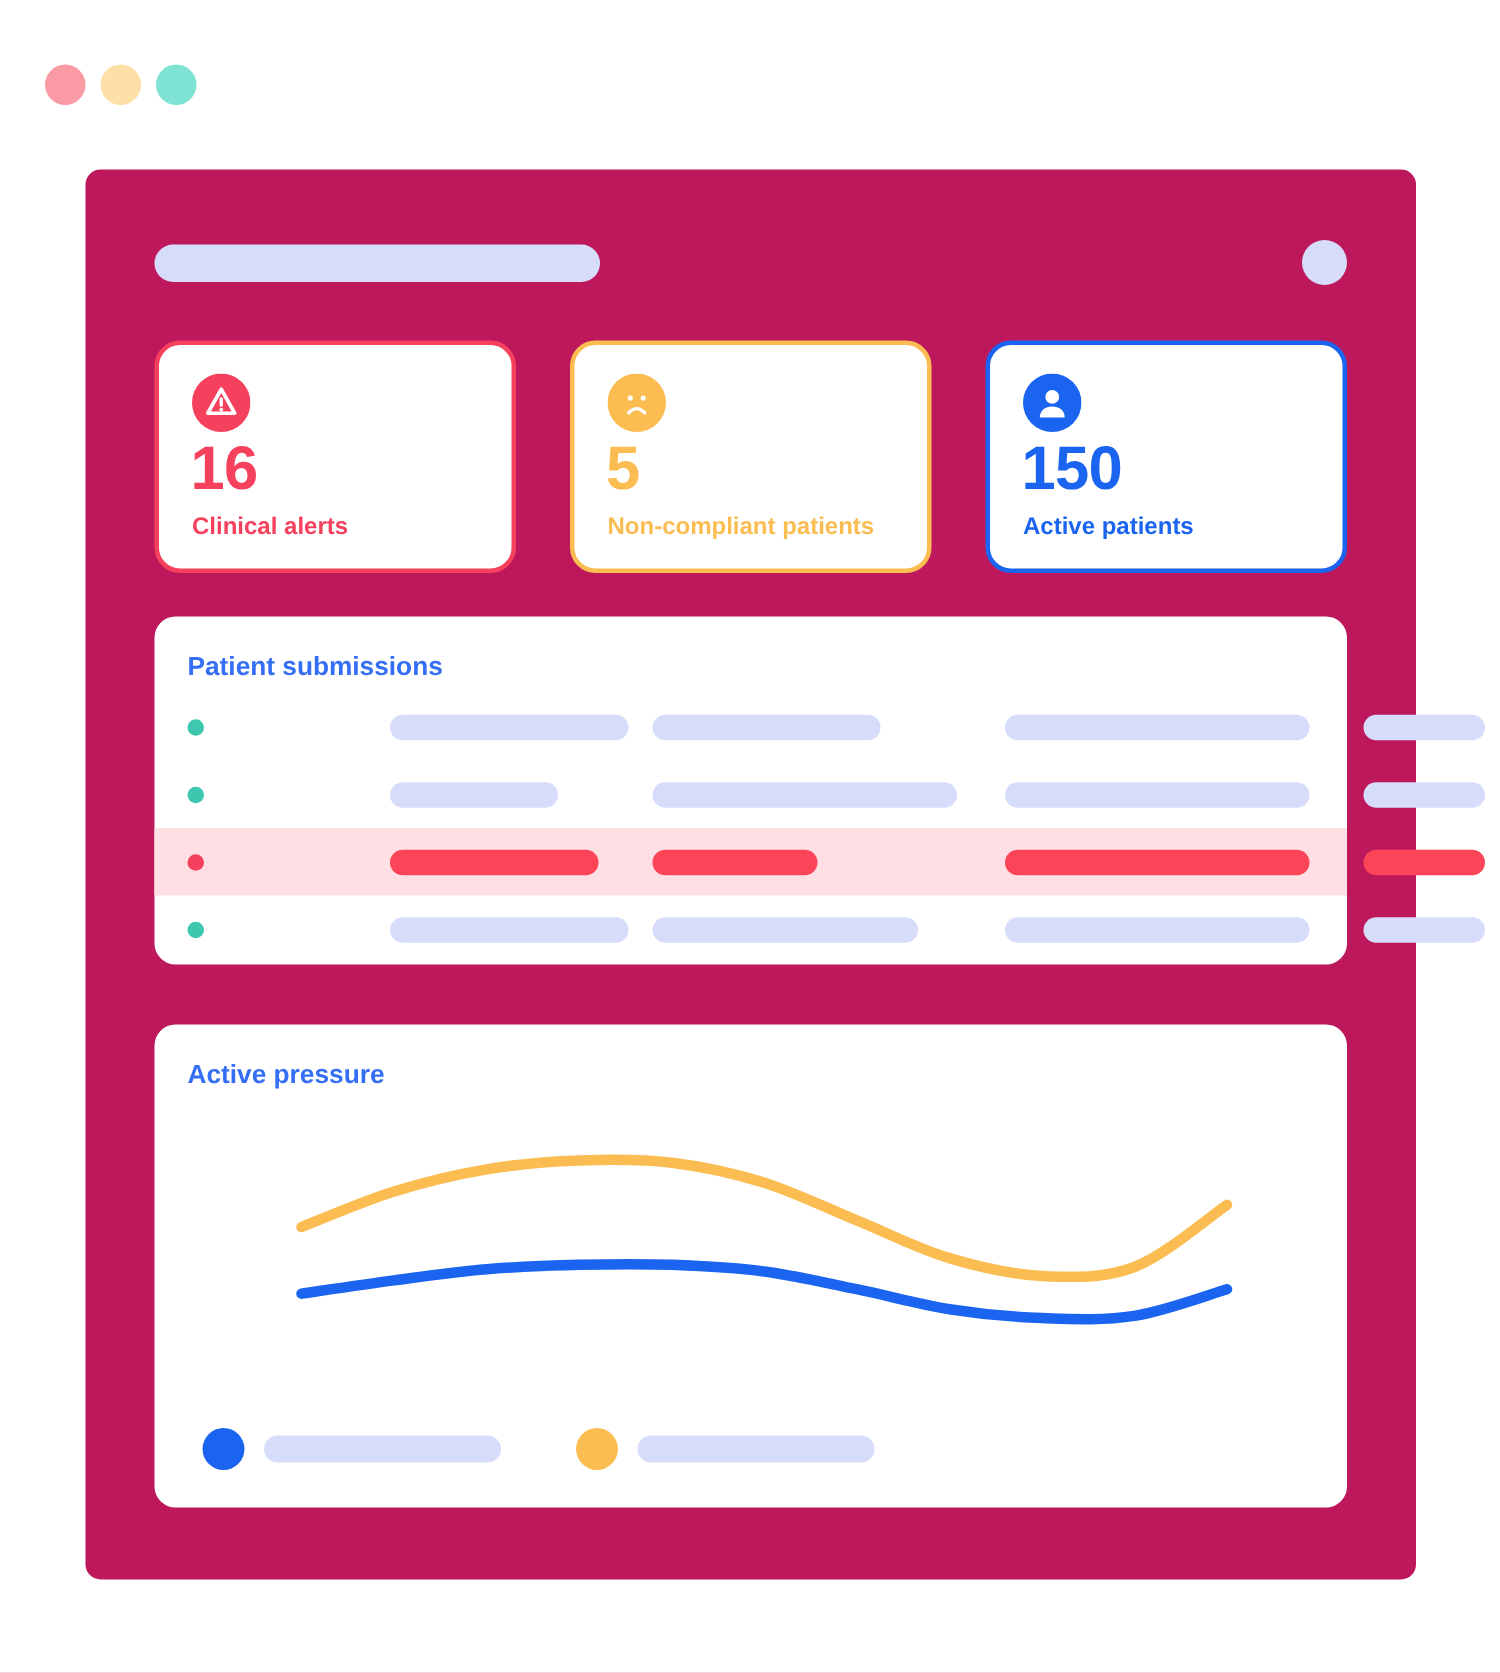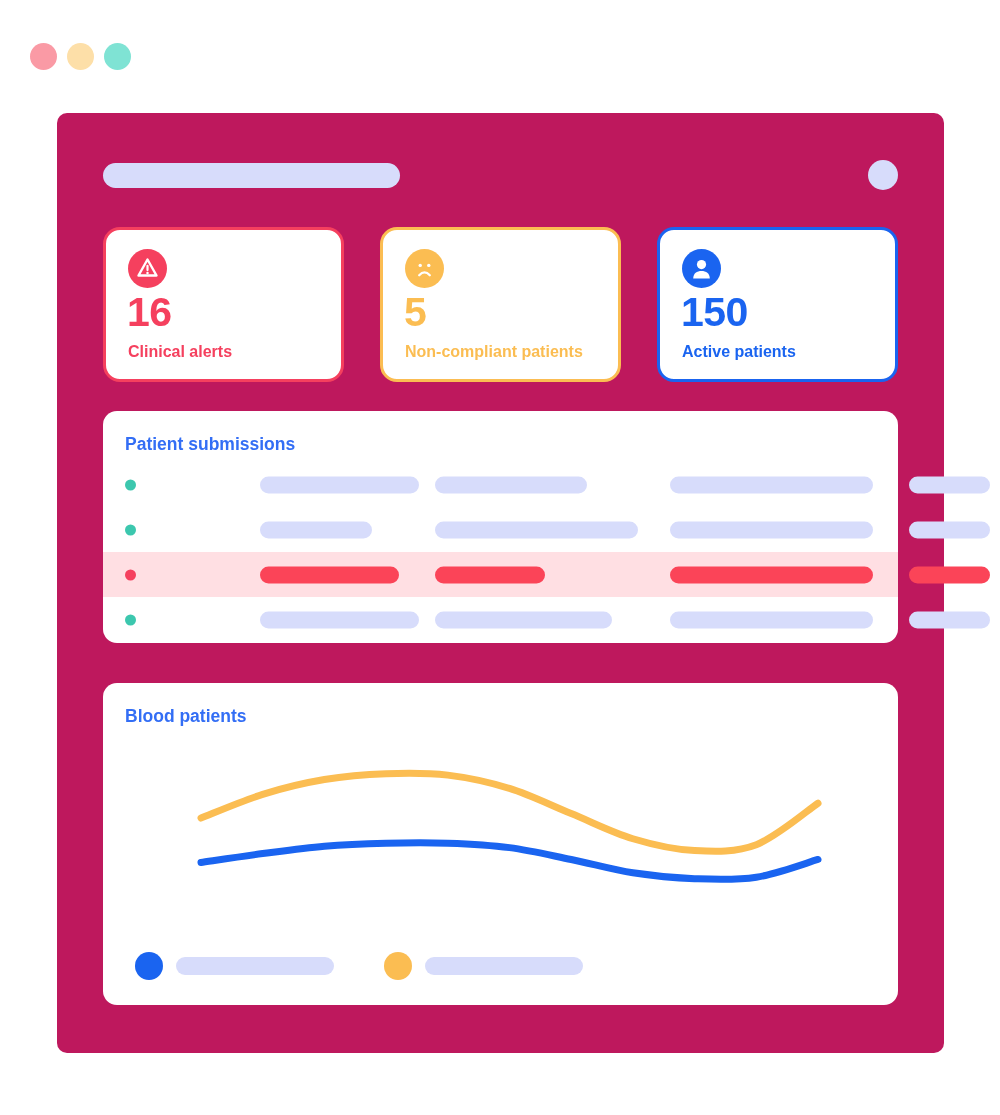--- a/index.html
+++ b/index.html
@@ -316,21 +316,21 @@
               <span class="row-dot" style="background: rgb(60, 199, 174);"></span>
               <span class="cell-bar" style="left: 157px; width: 159px; background: rgb(215, 220, 251);"></span>
               <span class="cell-bar" style="left: 332px; width: 177px; background: rgb(215, 220, 251);"></span>
               <span class="cell-bar" style="left: 567px; width: 203px; background: rgb(215, 220, 251);"></span>
               <span class="cell-bar" style="left: 806px; width: 81px; background: rgb(215, 220, 251);"></span>
             </div>
           </div>
       </div>
 
       <div class="card" id="bp-card">
-        <div class="card-title" style="color: rgb(51, 110, 245);">Blood patients</div>
+        <div class="card-title" style="color: rgb(51, 110, 245);">Active pressure</div>
 
         <div class="chart-area">
           <svg id="bp-svg" viewBox="0 0 795 205" preserveAspectRatio="none">
               <path d="M 98.00 83.04 C 108.28 79.09, 139.13 65.77, 159.70 59.36 C 180.27 52.95, 200.83 48.01, 221.40 44.56 C 241.97 41.11, 262.53 39.38, 283.10 38.64 C 303.67 37.90, 324.23 37.65, 344.80 40.12 C 365.37 42.59, 385.93 47.03, 406.50 53.44 C 427.07 59.85, 447.63 70.21, 468.20 78.60 C 488.77 86.99, 509.33 97.59, 529.90 103.76 C 550.47 109.93, 571.03 114.61, 591.60 115.60 C 612.17 116.59, 632.73 117.57, 653.30 109.68 C 673.87 101.79, 704.72 75.15, 715.00 68.24" fill="none" stroke="#fbbd52" stroke-width="7" stroke-linecap="round" stroke-linejoin="round"></path>
               <path d="M 98.00 127.44 C 108.28 125.96, 139.13 121.27, 159.70 118.56 C 180.27 115.85, 200.83 112.89, 221.40 111.16 C 241.97 109.43, 262.53 108.69, 283.10 108.20 C 303.67 107.71, 324.23 107.46, 344.80 108.20 C 365.37 108.94, 385.93 109.93, 406.50 112.64 C 427.07 115.35, 447.63 120.29, 468.20 124.48 C 488.77 128.67, 509.33 134.59, 529.90 137.80 C 550.47 141.01, 571.03 142.98, 591.60 143.72 C 612.17 144.46, 632.73 145.45, 653.30 142.24 C 673.87 139.03, 704.72 127.44, 715.00 124.48" fill="none" stroke="#1a64f0" stroke-width="7" stroke-linecap="round" stroke-linejoin="round"></path>
             </svg>
         </div>
 
         <div class="legend" id="bp-legend">
             <span class="legend-item">

